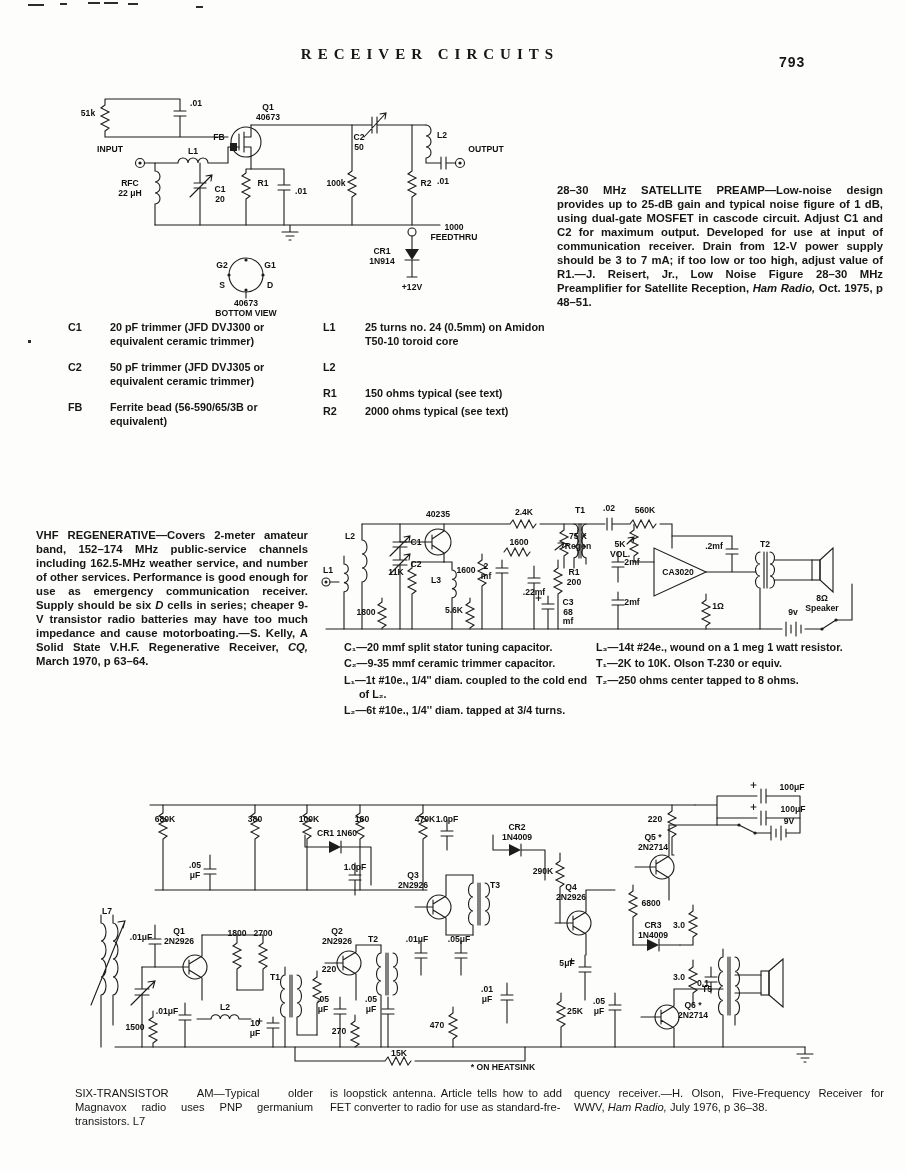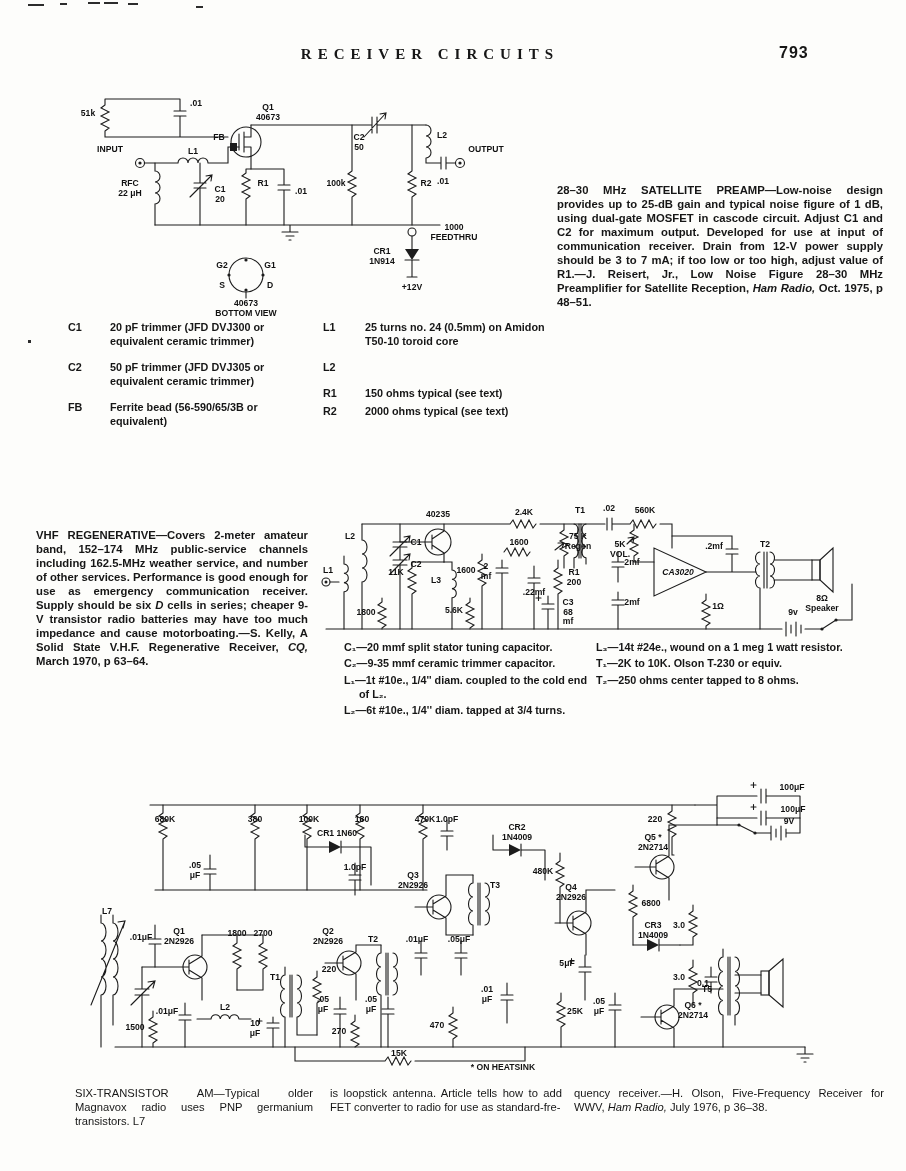--- a/index.html
+++ b/index.html
@@ -1,21 +1,21 @@
 <!DOCTYPE html>
 <html><head>
 <meta charset="utf-8">
 <style>
   *{box-sizing:border-box}
   html,body{margin:0;padding:0}
   body{width:906px;height:1171px;position:relative;background:#fdfdfb;color:#161616;
        font-family:"Liberation Sans","DejaVu Sans",sans-serif;overflow:hidden}
   .header-title{position:absolute;left:250px;top:46px;width:360px;text-align:center;
        font-family:"Liberation Serif","DejaVu Serif",serif;font-weight:bold;font-size:15px;letter-spacing:6px}
-  .page-number{position:absolute;left:779px;top:44px;font-weight:bold;font-size:16px;letter-spacing:1px}
+  .page-number{position:absolute;left:779px;top:54px;font-weight:bold;font-size:14px;letter-spacing:1px}
   .desc{position:absolute;font-weight:bold;font-size:11.3px;line-height:1.24;text-align:justify}
   .desc i{font-style:italic}
   .schematic{position:absolute}
   .schematic svg{position:absolute;left:0;top:0}
   .slabel{position:absolute;transform:translateX(-50%);font-size:8.6px;font-weight:bold;
        line-height:1.12;white-space:pre-line;text-align:center;color:#111}
   .parts{position:absolute;display:flex;gap:30px;font-weight:bold;font-size:10.8px;line-height:1.3}
   .part-row{display:flex;margin-bottom:12px}
   .part-ref{width:42px;flex:none}
   .part-desc{flex:1}
@@ -191,21 +191,21 @@
     <span class="slabel" style="left: 333px; top: 2px;">560K</span>
     <span class="slabel" style="left: 38px; top: 28px;">L2</span>
     <span class="slabel" style="left: 104px; top: 34px;">C1</span>
     <span class="slabel" style="left: 104px; top: 56px;">C2</span>
     <span class="slabel" style="left: 84px; top: 64px;">11K</span>
     <span class="slabel" style="left: 174px; top: 58px;">2
 mf</span>
     <span class="slabel" style="left: 207px; top: 34px;">1600</span>
     <span class="slabel" style="left: 308px; top: 36px;">5K
 VOL.</span>
-    <span class="slabel" style="left: 366px; top: 64px; font-style: italic;">CA3020</span>
+    <span class="slabel" style="left: 366px; top: 64px;">CA3020</span>
     <span class="slabel" style="left: 402px; top: 38px;">.2mf</span>
     <span class="slabel" style="left: 453px; top: 36px;">T2</span>
     <span class="slabel" style="left: 16px; top: 62px;">L1</span>
     <span class="slabel" style="left: 222px; top: 84px;">.22mf</span>
     <span class="slabel" style="left: 262px; top: 64px;">R1
 200</span>
     <span class="slabel" style="left: 320px; top: 54px;">2mf</span>
     <span class="slabel" style="left: 320px; top: 94px;">2mf</span>
     <span class="slabel" style="left: 510px; top: 90px;">8Ω
 Speaker</span>
@@ -320,34 +320,34 @@
     <span class="slabel" style="left: 598px; top: 58px;">Q5 *
 2N2714</span>
     <span class="slabel" style="left: 140px; top: 86px;">.05
 μF</span>
     <span class="slabel" style="left: 300px; top: 88px;">1.0pF</span>
     <span class="slabel" style="left: 358px; top: 96px;">Q3
 2N2926</span>
     <span class="slabel" style="left: 440px; top: 106px;">T3</span>
     <span class="slabel" style="left: 462px; top: 48px;">CR2
 1N4009</span>
-    <span class="slabel" style="left: 488px; top: 92px;">480K</span>
+    <span class="slabel" style="left: 488px; top: 92px;">290K</span>
     <span class="slabel" style="left: 516px; top: 108px;">Q4
 2N2926</span>
     <span class="slabel" style="left: 596px; top: 124px;">6800</span>
     <span class="slabel" style="left: 624px; top: 146px;">3.0</span>
     <span class="slabel" style="left: 598px; top: 146px;">CR3
 1N4009</span>
     <span class="slabel" style="left: 52px; top: 132px;">L7</span>
     <span class="slabel" style="left: 124px; top: 152px;">Q1
 2N2926</span>
     <span class="slabel" style="left: 86px; top: 158px;">.01μF</span>
     <span class="slabel" style="left: 182px; top: 154px;">1800</span>
     <span class="slabel" style="left: 208px; top: 154px;">2700</span>
-    <span class="slabel" style="left: 273px; top: 152px;">Q2
+    <span class="slabel" style="left: 282px; top: 152px;">Q2
 2N2926</span>
     <span class="slabel" style="left: 318px; top: 160px;">T2</span>
     <span class="slabel" style="left: 362px; top: 160px;">.01μF</span>
     <span class="slabel" style="left: 404px; top: 160px;">.05μF</span>
     <span class="slabel" style="left: 274px; top: 190px;">220</span>
     <span class="slabel" style="left: 220px; top: 198px;">T1</span>
     <span class="slabel" style="left: 512px; top: 184px;">5μF</span>
     <span class="slabel" style="left: 624px; top: 198px;">3.0</span>
     <span class="slabel" style="left: 648px; top: 192px; margin-top: 12px;">0.1</span>
     <span class="slabel" style="left: 652px; top: 210px;">T5</span>

